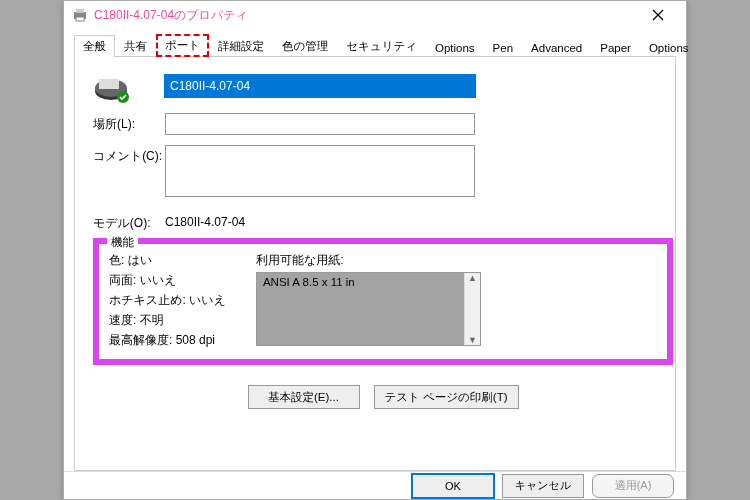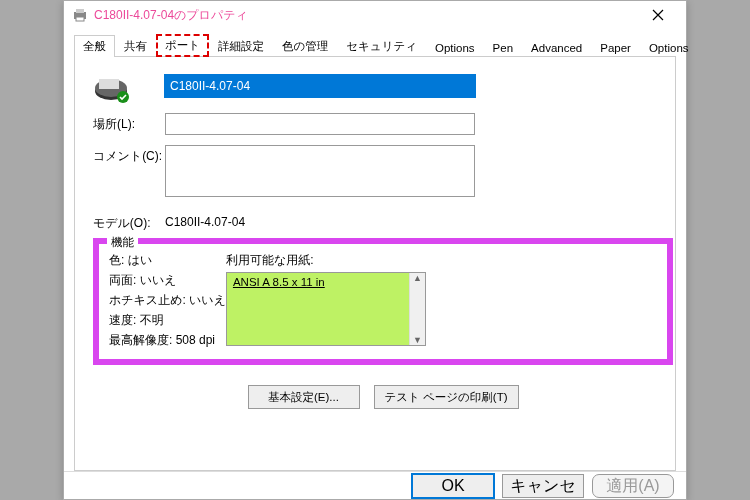--- a/index.html
+++ b/index.html
@@ -19,30 +19,30 @@
 .row .lbl { width: 72px; color: #000; padding-top: 3px; }
 .printer-icon { width: 36px; height: 28px; margin-left: 0px; margin-right: 36px; position: relative; }
 .pname-input { flex: 0 0 310px; height: 22px; border: 1px solid #0078d7; outline: 1px solid #0078d7; padding: 2px 4px; color: #fff; background: #0078d7; }
 .pname-input::selection { background:#0078d7; color:#fff; }
 .textin { width: 310px; height: 22px; border: 1px solid #999; padding: 2px 4px; background: #fff; }
 .textarea { width: 310px; height: 52px; border: 1px solid #999; background: #fff; resize: none; }
 .model-row { margin-top: 18px; display: flex; }
 .model-row .lbl { width: 72px; }
 .groupbox { border: 6px solid #d946ef; margin-top: 6px; padding: 8px 10px 10px 10px; position: relative; }
 .groupbox .legend { position: absolute; top: -9px; left: 8px; background: #fff; padding: 0 4px; font-size: 11.5px; }
-.features { display: flex; }
+.features { display: flex; gap: 30px; }
 .features .col { display: flex; flex-direction: column; gap: 3px; font-size: 11.5px; }
-.paperbox { width: 200px; height: 74px; border: 1px solid #999; background: #bef264; position: relative; text-decoration: underline; }
+.paperbox { width: 225px; height: 74px; border: 1px solid #999; background: #a3a3a3; position: relative; }
 .paperbox .item { padding: 3px 6px; font-size: 11.5px; }
 .paperbox .sb { position: absolute; right: 0; top: 0; bottom: 0; width: 16px; background: #f0f0f0; border-left: 1px solid #ddd; display: flex; flex-direction: column; justify-content: space-between; align-items: center; }
 .paperbox .sb span { font-size: 9px; color: #666; }
 .btnrow { display: flex; gap: 14px; justify-content: center; margin-top: 20px; }
 .btn { min-width: 112px; height: 24px; border: 1px solid #999; background: #eee; cursor: pointer; padding: 0 10px; font-size: 11.5px; }
 .footer { height: 42px; border-top: 1px solid #ddd; display: flex; justify-content: flex-end; align-items: center; gap: 8px; padding: 0 12px; }
-.fbtn { width: 82px; height: 24px; border: 1px solid #999; background: #eee; cursor: pointer; font-size: 16px; }
+.fbtn { width: 82px; height: 24px; border: 1px solid #999; background: #eee; cursor: pointer; font-size: 11px; }
 .fbtn.primary { border: 1px solid #0078d7; outline: 1px solid #0078d7; }
 .fbtn.disabled { color: #999; background: #f4f4f4; cursor: default; border-radius: 7px; }
 </style>
 </head>
 <body>
 
 <div class="dialog">
   <div class="titlebar">
     <span class="picon">
       <svg viewBox="0 0 16 16">

